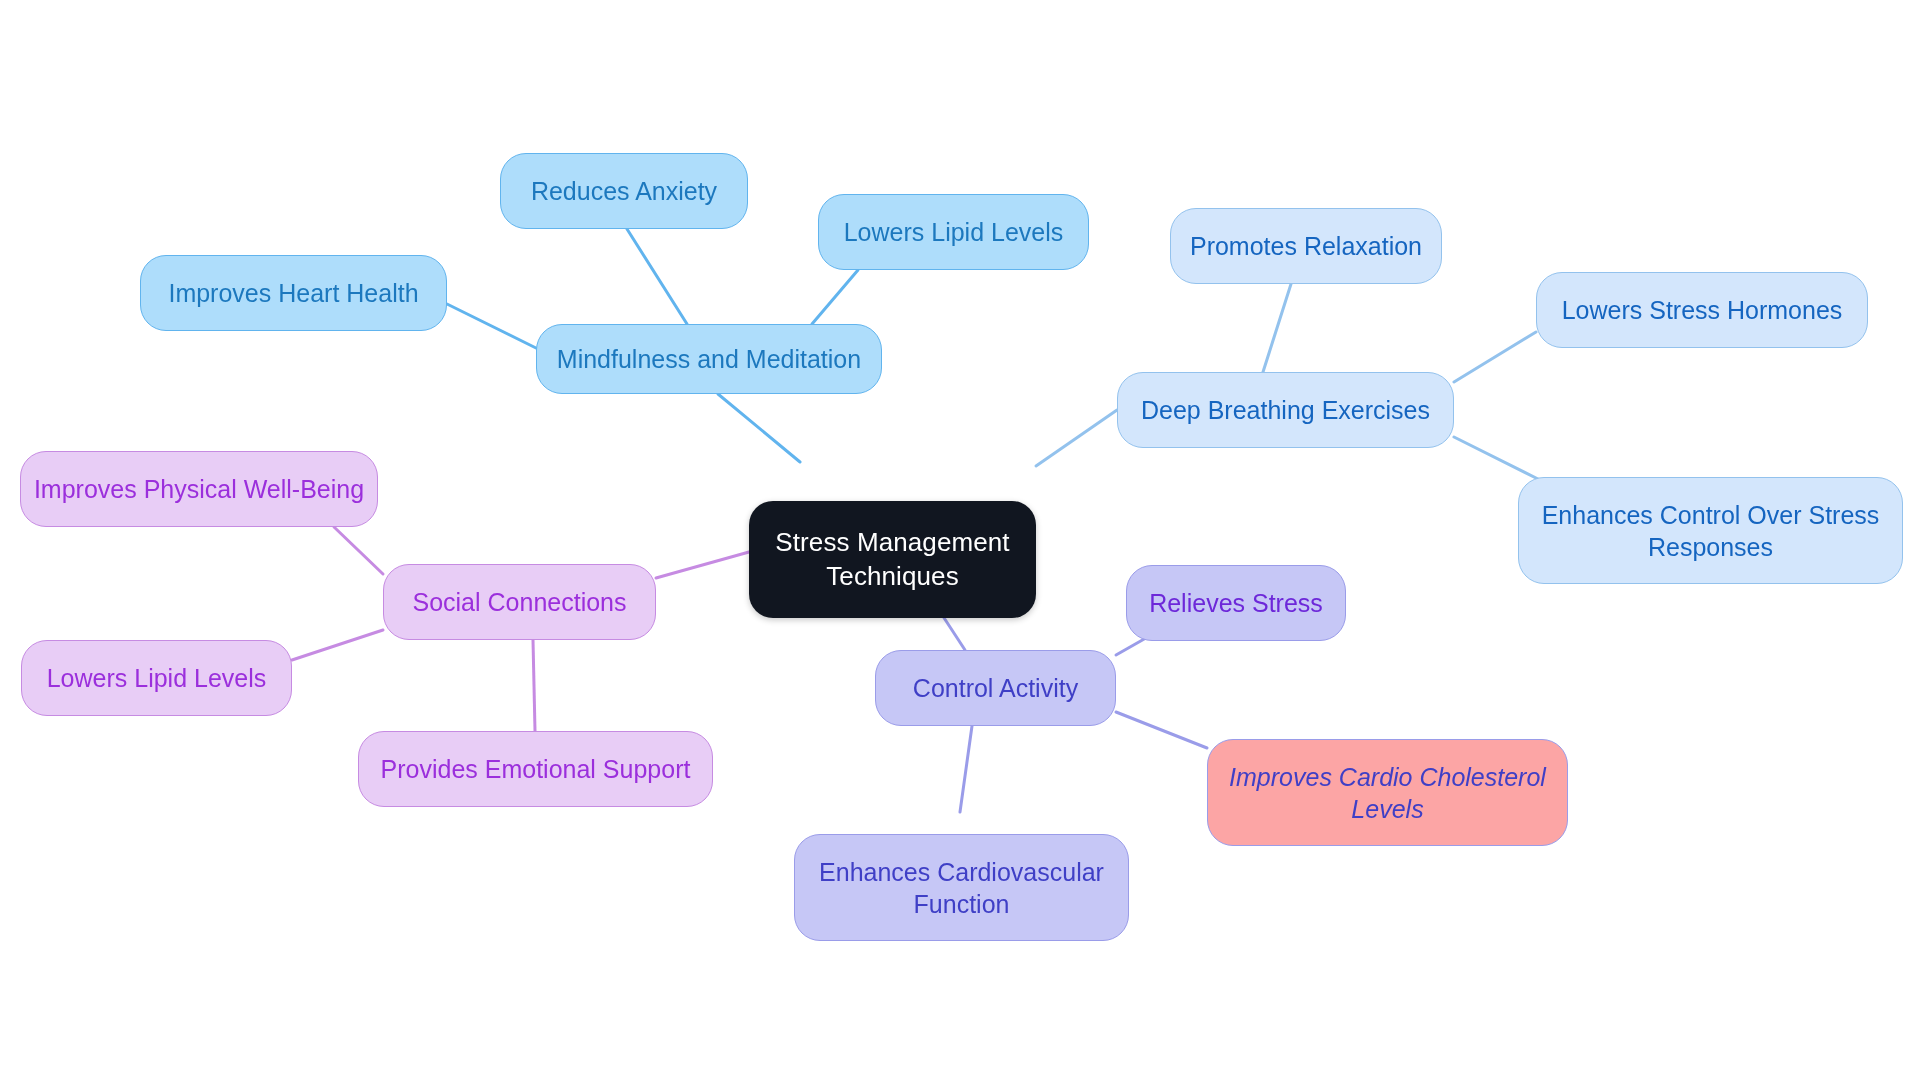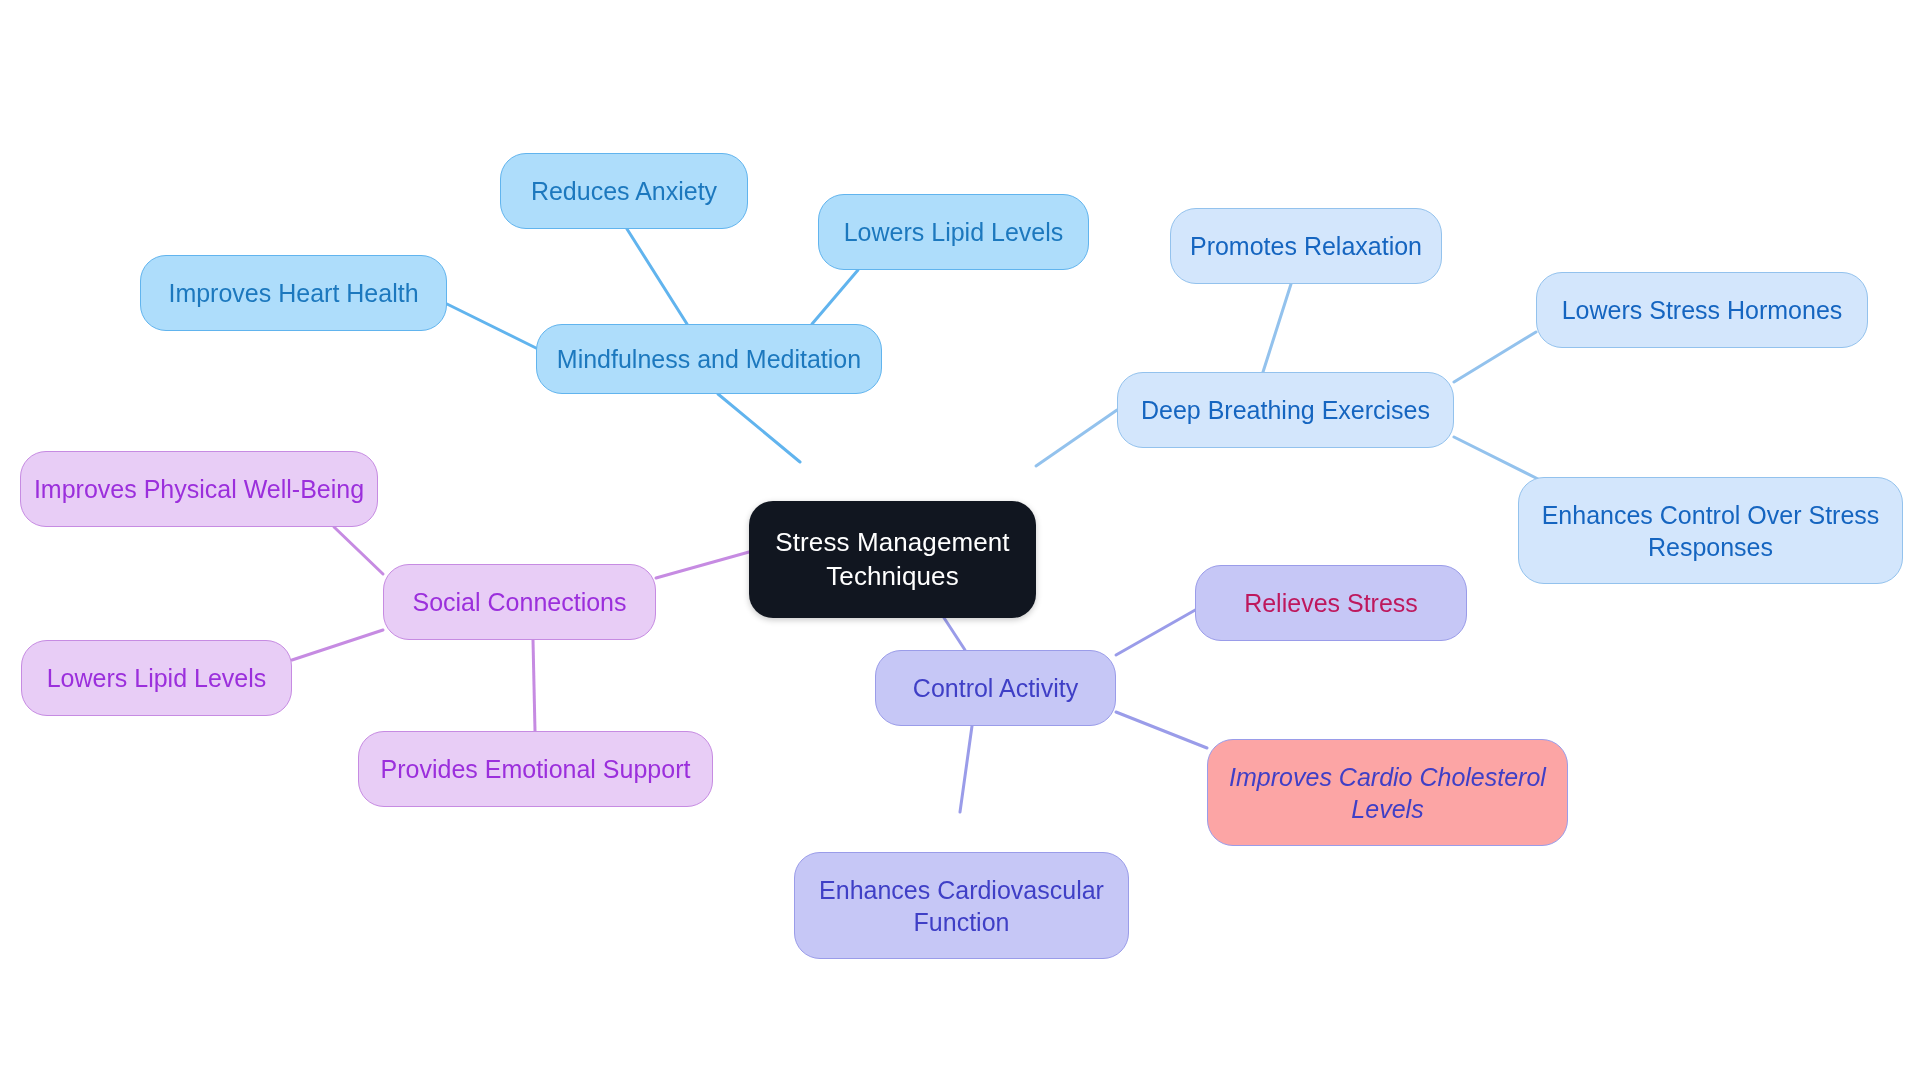--- a/index.html
+++ b/index.html
@@ -80,19 +80,19 @@
       <div class="node branch" style="left: 1117px; top: 372px; width: 337px; height: 76px; background: rgb(211, 230, 252); border-color: rgb(147, 194, 237); color: rgb(21, 101, 192); font-size: 25px;"><span class="node-label">Deep Breathing Exercises</span></div>
       <div class="node leaf" style="left: 1170px; top: 208px; width: 272px; height: 76px; background: rgb(211, 230, 252); border-color: rgb(147, 194, 237); color: rgb(21, 101, 192); font-size: 25px; text-align: center;"><span class="node-label">Promotes Relaxation</span></div>
       <div class="node leaf" style="left: 1536px; top: 272px; width: 332px; height: 76px; background: rgb(211, 230, 252); border-color: rgb(147, 194, 237); color: rgb(21, 101, 192); font-size: 25px;"><span class="node-label">Lowers Stress Hormones</span></div>
       <div class="node leaf" style="left: 1518px; top: 477px; width: 385px; height: 107px; background: rgb(211, 230, 252); border-color: rgb(147, 194, 237); color: rgb(21, 101, 192); font-size: 25px;"><span class="node-label">Enhances Control Over Stress
 Responses</span></div>
       <div class="node branch" style="left: 383px; top: 564px; width: 273px; height: 76px; background: rgb(232, 205, 246); border-color: rgb(198, 139, 226); color: rgb(155, 47, 220); font-size: 25px;"><span class="node-label">Social Connections</span></div>
       <div class="node leaf" style="left: 20px; top: 451px; width: 358px; height: 76px; background: rgb(232, 205, 246); border-color: rgb(198, 139, 226); color: rgb(155, 47, 220); font-size: 25px;"><span class="node-label">Improves Physical Well-Being</span></div>
       <div class="node leaf" style="left: 21px; top: 640px; width: 271px; height: 76px; background: rgb(232, 205, 246); border-color: rgb(198, 139, 226); color: rgb(155, 47, 220); font-size: 25px;"><span class="node-label">Lowers Lipid Levels</span></div>
       <div class="node leaf" style="left: 358px; top: 731px; width: 355px; height: 76px; background: rgb(232, 205, 246); border-color: rgb(198, 139, 226); color: rgb(155, 47, 220); font-size: 25px;"><span class="node-label">Provides Emotional Support</span></div>
       <div class="node branch" style="left: 875px; top: 650px; width: 241px; height: 76px; background: rgb(198, 199, 246); border-color: rgb(154, 156, 233); color: rgb(63, 63, 198); font-size: 25px;"><span class="node-label">Control Activity</span></div>
-      <div class="node leaf" style="left: 1195px; top: 565px; width: 272px; height: 76px; background: rgb(198, 199, 246); border-color: rgb(154, 156, 233); color: #be185d; font-size: 25px;"><span class="node-label">Relieves Stress</span></div>
+      <div class="node leaf" style="left: 1126px; top: 565px; width: 220px; height: 76px; background: rgb(198, 199, 246); border-color: rgb(154, 156, 233); color: #6d28d9; font-size: 25px;"><span class="node-label">Relieves Stress</span></div>
       <div class="node leaf" style="left: 1207px; top: 739px; width: 361px; height: 107px; background: #fca5a5; border-color: rgb(154, 156, 233); color: rgb(63, 63, 198); font-size: 25px; font-style: italic;"><span class="node-label">Improves Cardio Cholesterol
 Levels</span></div>
-      <div class="node leaf" style="left: 794px; top: 852px; width: 335px; height: 107px; background: rgb(198, 199, 246); border-color: rgb(154, 156, 233); color: rgb(63, 63, 198); font-size: 25px;"><span class="node-label">Enhances Cardiovascular
+      <div class="node leaf" style="left: 794px; top: 834px; width: 335px; height: 107px; background: rgb(198, 199, 246); border-color: rgb(154, 156, 233); color: rgb(63, 63, 198); font-size: 25px;"><span class="node-label">Enhances Cardiovascular
 Function</span></div>
     </div>
 </div>
 
 </body></html>

